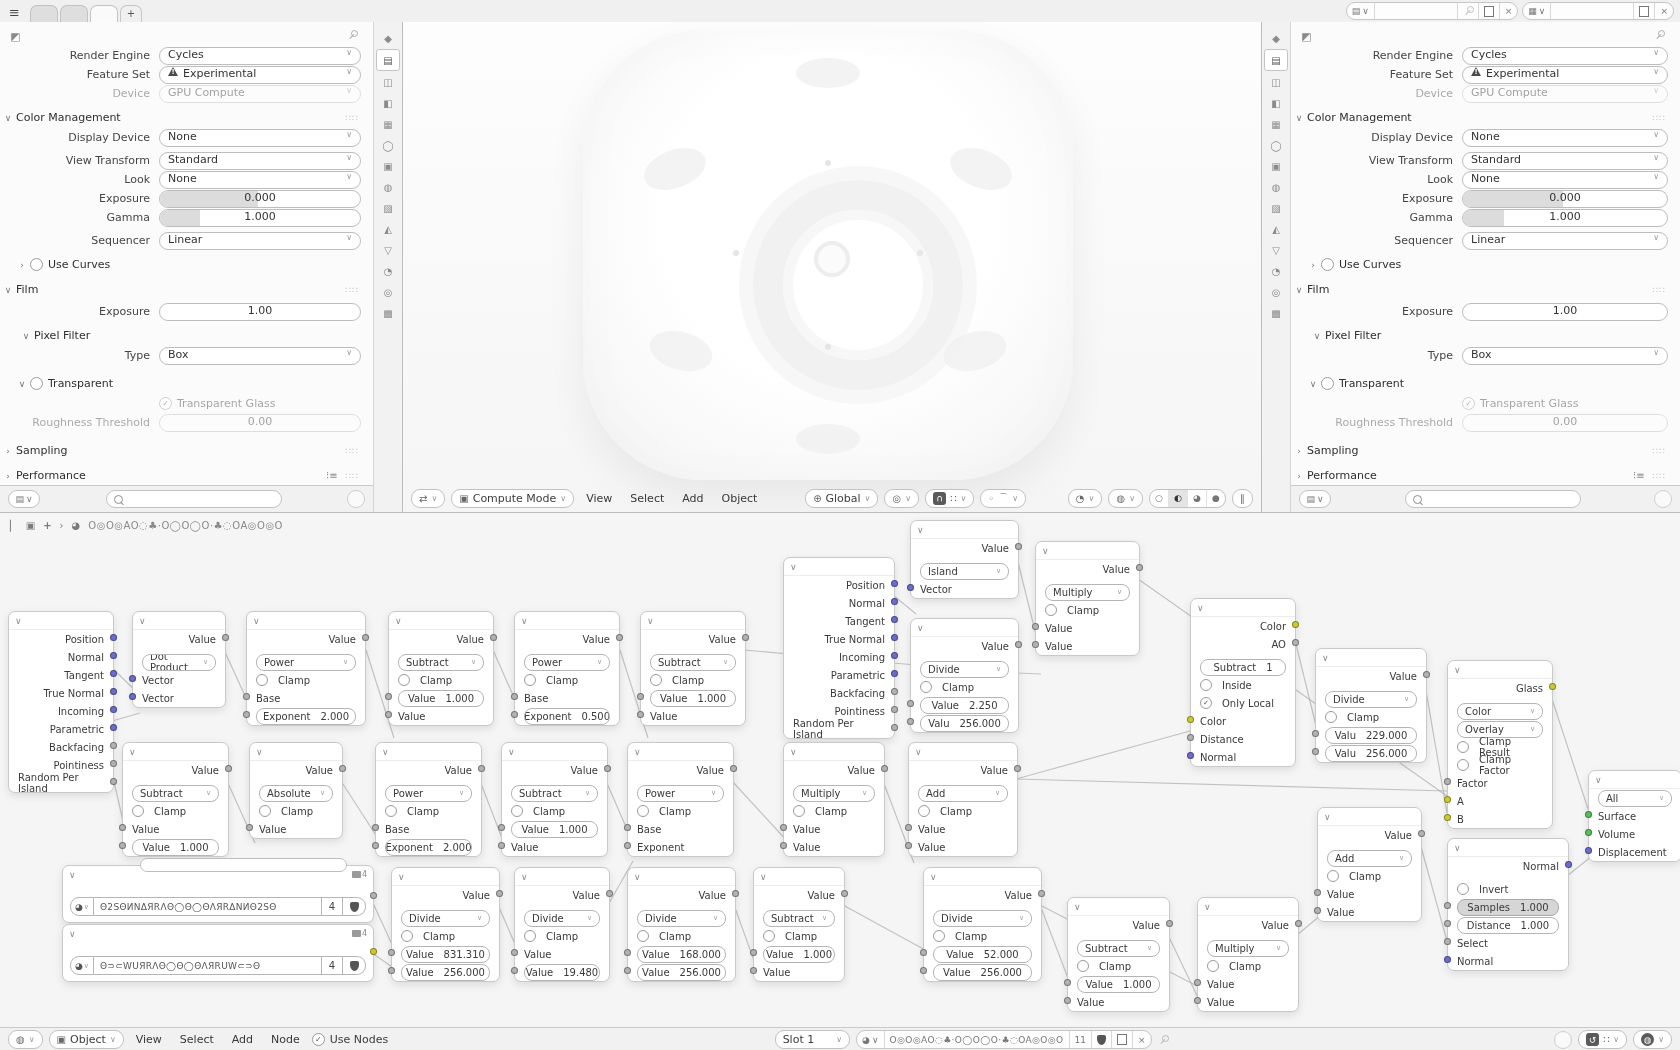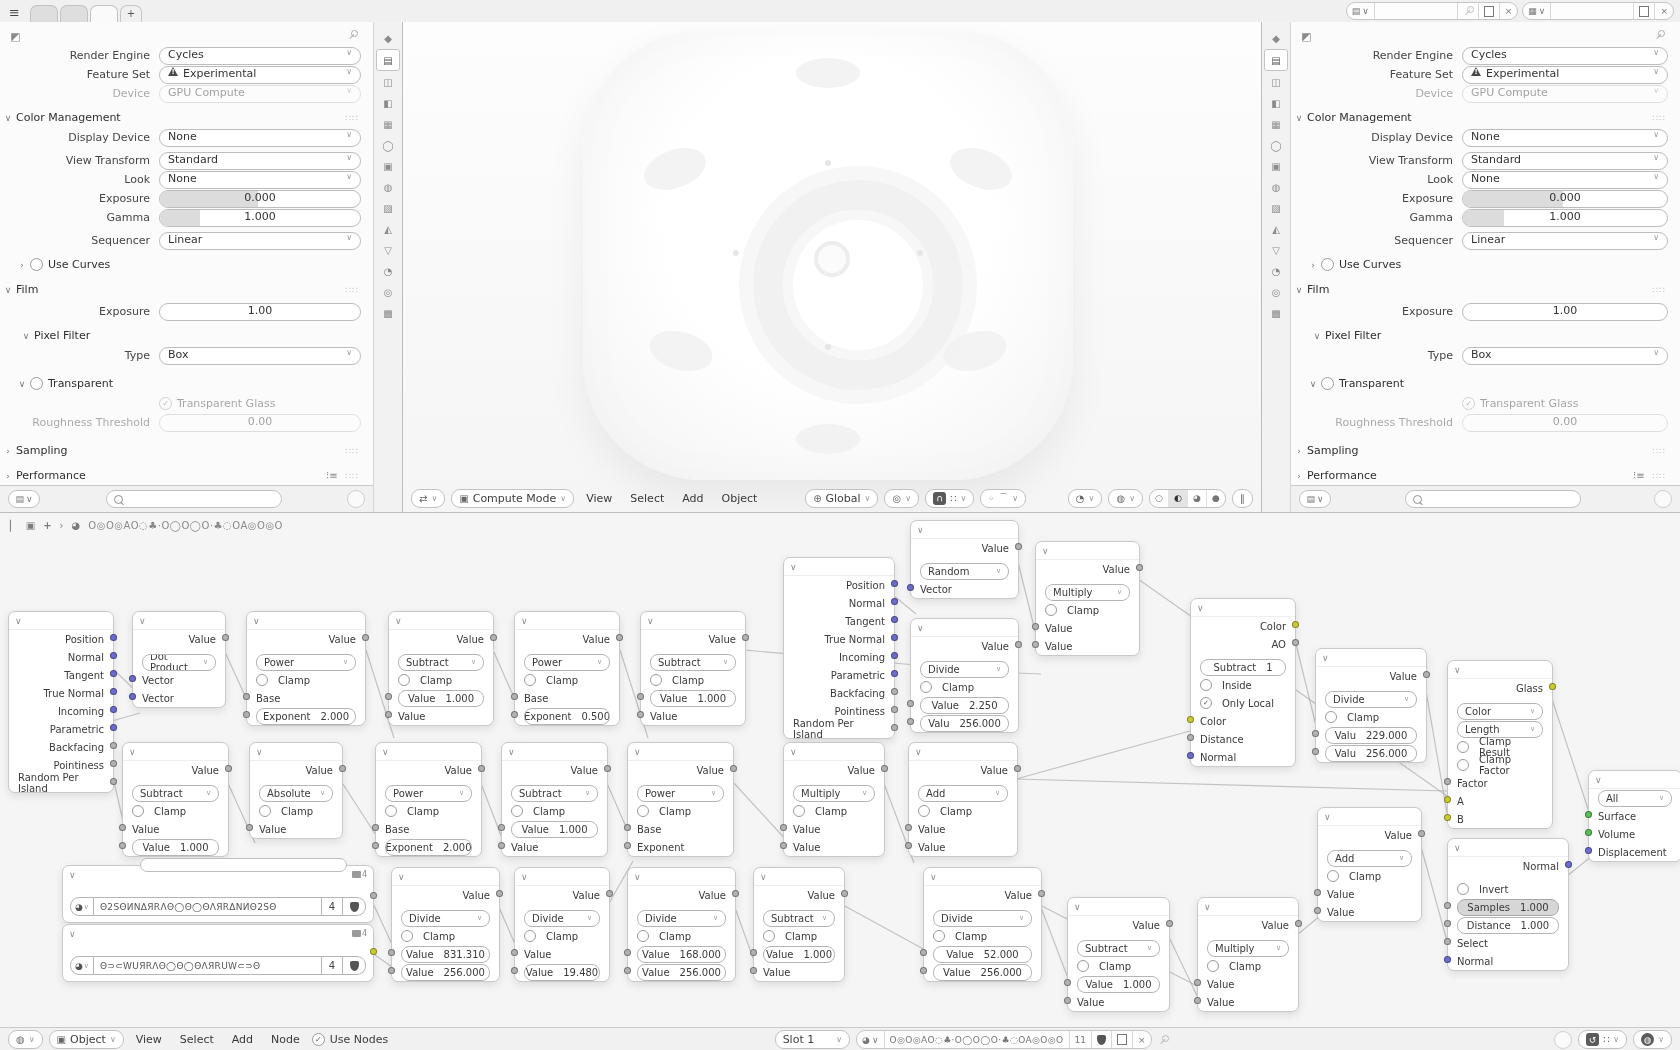--- a/index.html
+++ b/index.html
@@ -852,21 +852,21 @@
           <div class="nhead">
             <span>∨</span>
           </div>
           <div class="sock" style="background: rgb(178, 178, 178); border: 1px solid rgba(0, 0, 0, 0.35); top: 22px; right: -4px;"></div>
           <div class="nrow out">
             <span>Value</span>
           </div>
           <div class="gaprow"></div>
           <div class="nrow dd">
             <span class="ddpill">
-              <span>Random</span>
+              <span>Island</span>
               <span class="chev">∨</span>
             </span>
           </div>
           <div class="sock" style="background: rgb(107, 107, 208); border: 1px solid rgba(0, 0, 0, 0.35); top: 63px; left: -4px;"></div>
           <div class="nrow in">
             <span>Vector</span>
           </div>
         </div>
         <div class="node" style="left: 1035px; top: 28px; width: 103px;">
           <div class="nhead">
@@ -1215,21 +1215,21 @@
           </div>
           <div class="gaprow"></div>
           <div class="nrow dd">
             <span class="ddpill">
               <span>Color</span>
               <span class="chev">∨</span>
             </span>
           </div>
           <div class="nrow dd">
             <span class="ddpill">
-              <span>Length</span>
+              <span>Overlay</span>
               <span class="chev">∨</span>
             </span>
           </div>
           <div class="nrow chk">
             <span class="cbox"></span>
             <span class="chklabel">Clamp Result</span>
           </div>
           <div class="nrow chk">
             <span class="cbox"></span>
             <span class="chklabel">Clamp Factor</span>

